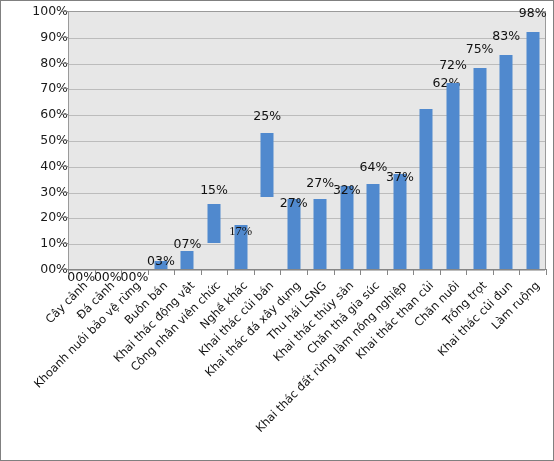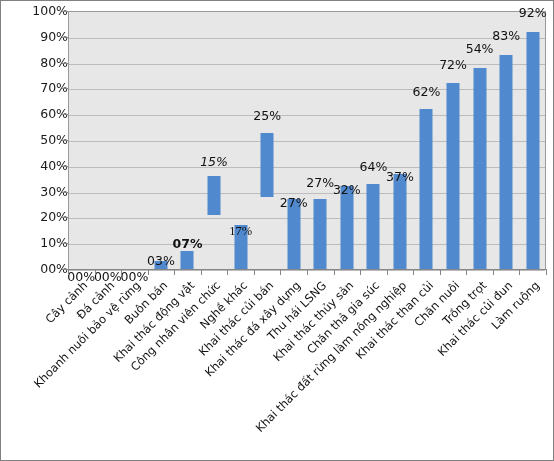--- a/index.html
+++ b/index.html
@@ -175,23 +175,23 @@
       </div>
       <div class="bar-slot" style="left: 120.111px; width: 26.5556px; top: 10px; height: 258px;">
         <div class="bar-value" style="bottom: -14px;">00%</div>
       </div>
       <div class="bar-slot" style="left: 146.667px; width: 26.5556px; top: 10px; height: 258px;">
         <div class="bar" title="Buôn bán 03%" style="height: 7.74px; background: rgb(80, 137, 206);"></div>
         <div class="bar-value" style="bottom: 1.74px; text-align: center;">03%</div>
       </div>
       <div class="bar-slot" style="left: 173.222px; width: 26.5556px; top: 10px; height: 258px;">
         <div class="bar" title="Khai thác động vật 07%" style="height: 18.06px; background: rgb(80, 137, 206);"></div>
-        <div class="bar-value" style="bottom: 18.06px; font-weight: bold;">07%</div>
-      </div>
-      <div class="bar-slot" style="left: 199.778px; width: 26.5556px; top: 0; height: 214px; font-style: italic;">
+        <div class="bar-value" style="bottom: 18.06px;">07%</div>
+      </div>
+      <div class="bar-slot" style="left: 199.778px; width: 26.5556px; top: 28px; height: 214px;">
         <div class="bar" title="Công nhân viên chức 15%" style="height: 38.7px; background: rgb(80, 137, 206);"></div>
         <div class="bar-value" style="bottom: 46.7px;">15%</div>
       </div>
       <div class="bar-slot" style="left: 226.333px; width: 26.5556px; top: 10px; height: 258px;">
         <div class="bar" title="Nghề khác 17%" style="height: 43.86px; background: rgb(80, 137, 206);"></div>
         <div class="bar-value" style="bottom: 31.86px; font-family: Liberation Serif, serif;">17%</div>
       </div>
       <div class="bar-slot" style="left: 252.889px; width: 26.5556px; top: 10px; height: 186px;">
         <div class="bar" title="Khai thác củi bán 25%" style="height: 64.5px; background: rgb(80, 137, 206);"></div>
         <div class="bar-value" style="bottom: 74.5px;">25%</div>
@@ -211,37 +211,37 @@
       <div class="bar-slot" style="left: 359.111px; width: 26.5556px; top: 10px; height: 258px;">
         <div class="bar" title="Chăn thả gia súc 33%" style="height: 85.14px; background: rgb(80, 137, 206);"></div>
         <div class="bar-value" style="bottom: 95.14px;">64%</div>
       </div>
       <div class="bar-slot" style="left: 385.667px; width: 26.5556px; top: 10px; height: 258px;">
         <div class="bar" title="Khai thác đất rừng làm nông nghiệp 37%" style="height: 95.46px; background: rgb(80, 137, 206);"></div>
         <div class="bar-value" style="bottom: 85.46px;">37%</div>
       </div>
       <div class="bar-slot" style="left: 412.222px; width: 26.5556px; top: 10px; height: 258px;">
         <div class="bar" title="Khai thác than củi 62%" style="height: 159.96px; background: rgb(80, 137, 206);"></div>
-        <div class="bar-value" style="bottom: 171px;">62%</div>
+        <div class="bar-value" style="bottom: 180px; margin-left: 20px;">62%</div>
       </div>
       <div class="bar-slot" style="left: 438.778px; width: 26.5556px; top: 10px; height: 258px;">
         <div class="bar" title="Chăn nuôi 72%" style="height: 185.76px; background: rgb(80, 137, 206);"></div>
         <div class="bar-value" style="bottom: 197.76px;">72%</div>
       </div>
       <div class="bar-slot" style="left: 465.333px; width: 26.5556px; top: 10px; height: 258px;">
         <div class="bar" title="Trồng trọt 78%" style="height: 201.24px; background: rgb(80, 137, 206);"></div>
-        <div class="bar-value" style="bottom: 213.24px;">54%</div>
+        <div class="bar-value" style="bottom: 213.24px;">75%</div>
       </div>
       <div class="bar-slot" style="left: 491.889px; width: 26.5556px; top: 10px; height: 258px;">
         <div class="bar" title="Khai thác củi đun 83%" style="height: 214.14px; background: rgb(80, 137, 206);"></div>
         <div class="bar-value" style="bottom: 226.14px;">83%</div>
       </div>
       <div class="bar-slot" style="left: 518.444px; width: 26.5556px; top: 10px; height: 258px;">
         <div class="bar" title="Làm ruộng 92%" style="height: 237.36px; background: rgb(80, 137, 206);"></div>
-        <div class="bar-value" style="bottom: 249.36px;">92%</div>
+        <div class="bar-value" style="bottom: 249.36px;">98%</div>
       </div>
     </div>
   <div id="xlabels-layer">
       <div class="xtick-mark" style="left: 67px;"></div>
       <div class="xcat-label" style="left: 80.2778px; transform: translateX(-100%) rotate(-45deg); transform-origin: right top;">Cây cảnh</div>
       <div class="xtick-mark" style="left: 93.5556px;"></div>
       <div class="xcat-label" style="left: 106.833px; transform: translateX(-100%) rotate(-45deg); transform-origin: right top;">Đá cảnh</div>
       <div class="xtick-mark" style="left: 120.111px;"></div>
       <div class="xcat-label" style="left: 133.389px; transform: translateX(-100%) rotate(-45deg); transform-origin: right top;">Khoanh nuôi bảo vệ rừng</div>
       <div class="xtick-mark" style="left: 146.667px;"></div>

